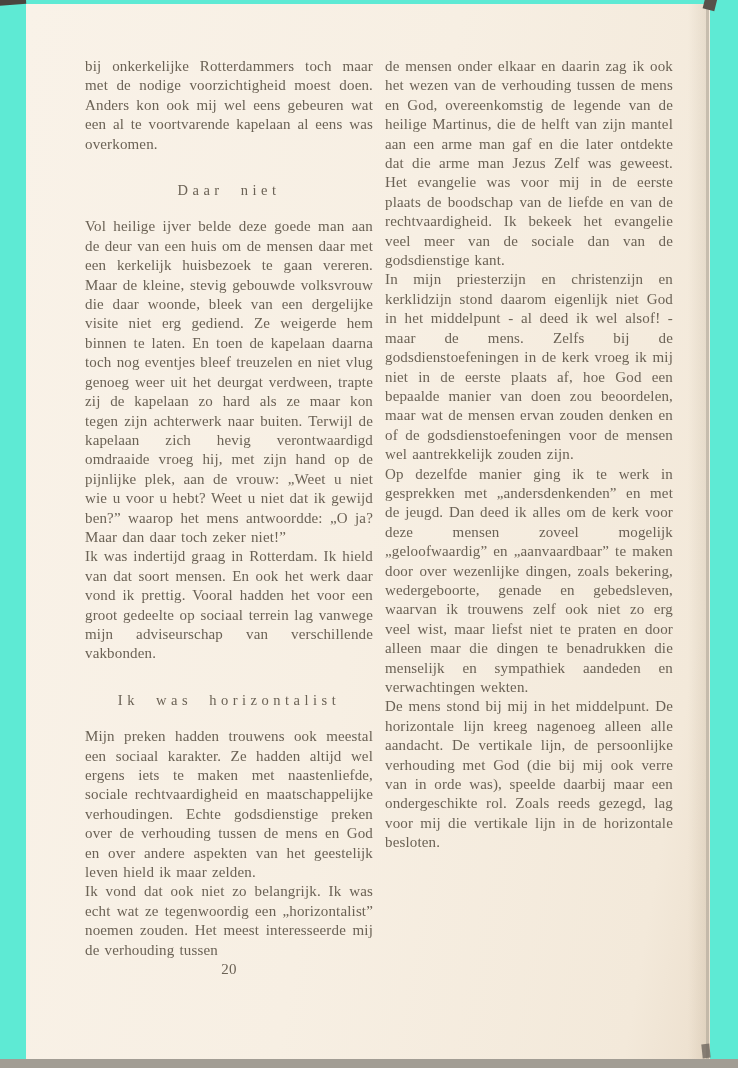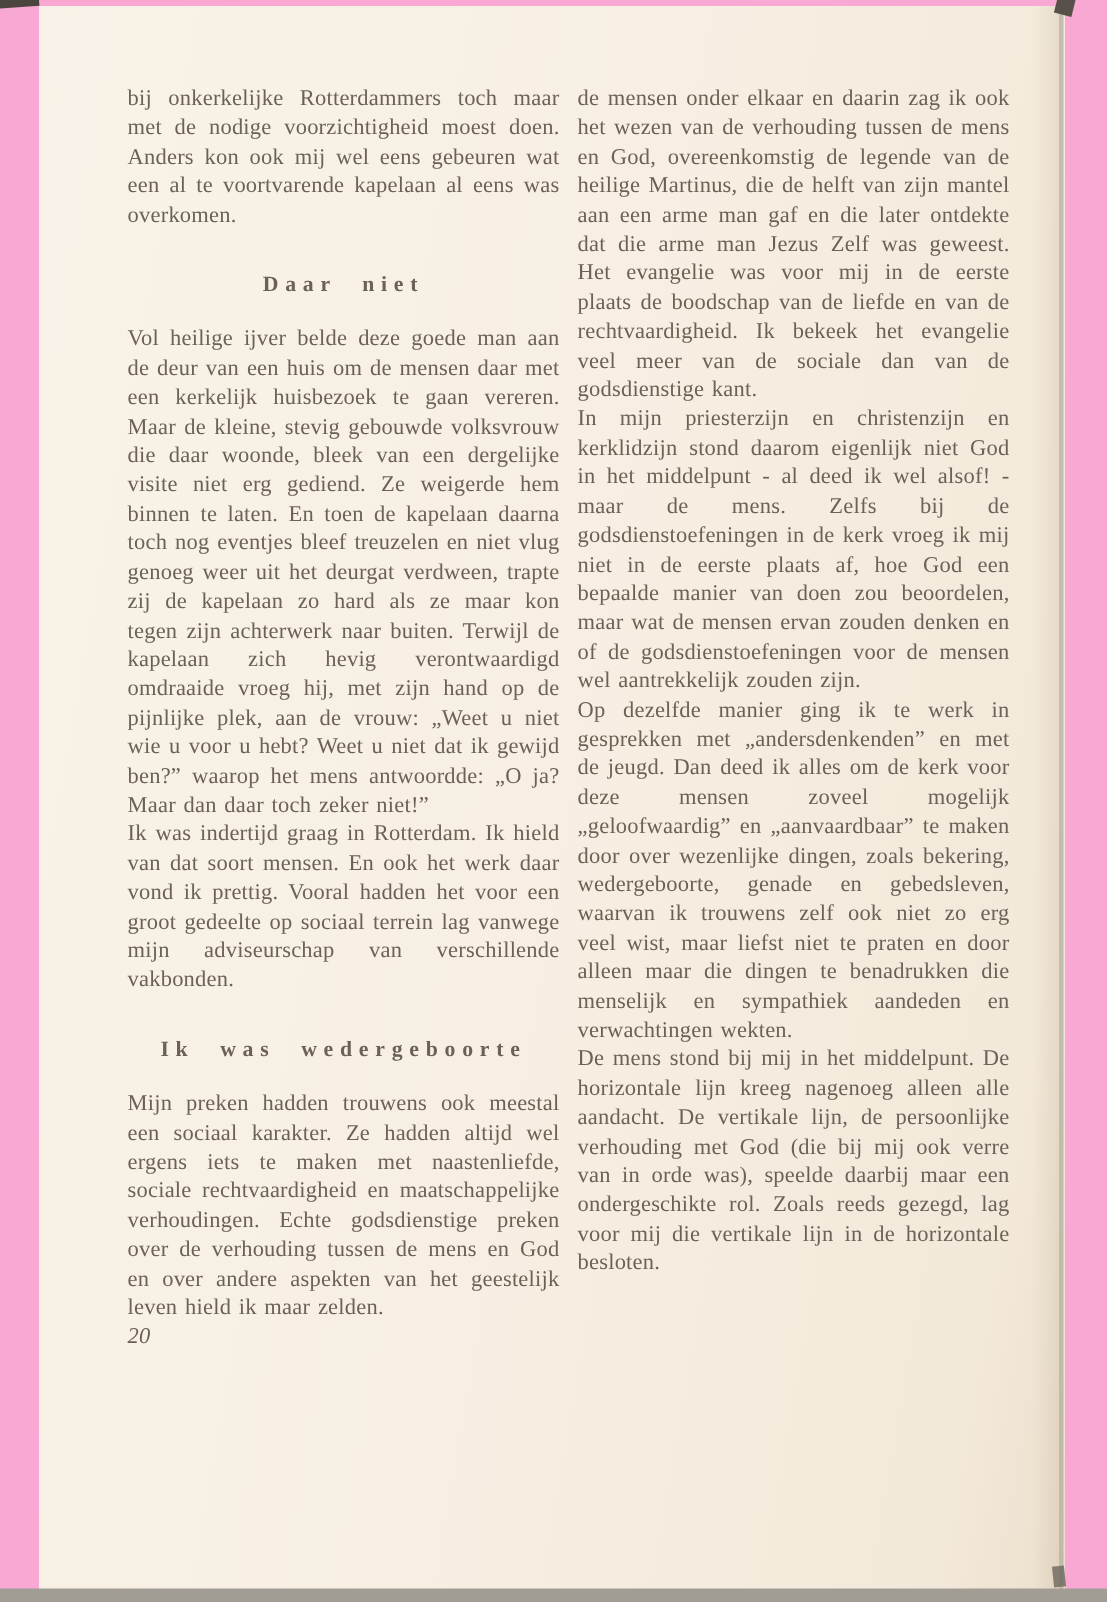--- a/index.html
+++ b/index.html
@@ -4,21 +4,21 @@
 <style>
   html, body {
     margin: 0;
     padding: 0;
     background: #e9e7e3;
   }
   .scan {
     position: relative;
     width: 738px;
     height: 1068px;
-    background: #f9a8d4;
+    background: #5eead4;
     overflow: hidden;
     font-family: "Liberation Serif", "DejaVu Serif", serif;
   }
   
   .paper {
     position: absolute;
     left: 26px;
     top: 4px;
     width: 684px;
     height: 1056px;
@@ -90,53 +90,53 @@
     letter-spacing: 0.15px;
     hyphens: auto;
     -webkit-hyphens: auto;
   }
   .col-left  { left: 85px;  }
   .col-right { left: 385px; }
   .col p { margin: 0; }
   .col p.gap { }
   .sec-heading {
     font-size: 14.5px;
-    font-weight: bold;
+    font-weight: normal;
     text-align: center;
     letter-spacing: 4.5px;
     word-spacing: 9px;
     color: #6b6255;
     margin: 27px 0 17px 0;
   }
   .page-number {
     margin: 0;
-    text-align: left;
-    font-style: italic;
+    text-align: center;
   }
 </style>
 </head>
 <body>
 
 <div class="scan">
 
   <div class="paper"></div>
   <div class="paper-shadow-right"></div>
   <div class="paper-edge-right"></div>
   <div class="mark-top-left"></div>
   <div class="mark-top-right"></div>
   <div class="mark-bottom-right"></div>
   <div class="scanbed-bottom"></div>
 
   <div class="col col-left">
     <p>bij onkerkelijke Rotterdammers toch maar met de nodige voorzichtigheid moest doen. Anders kon ook mij wel eens gebeuren wat een al te voortvarende kapelaan al eens was overkomen.</p>
     <h2 class="sec-heading">Daar niet</h2>
     <p>Vol heilige ijver belde deze goede man aan de deur van een huis om de mensen daar met een kerkelijk huisbezoek te gaan vereren. Maar de kleine, stevig gebouwde volksvrouw die daar woonde, bleek van een dergelijke visite niet erg gediend. Ze weigerde hem binnen te laten. En toen de kapelaan daarna toch nog eventjes bleef treuzelen en niet vlug genoeg weer uit het deurgat verdween, trapte zij de kapelaan zo hard als ze maar kon tegen zijn achterwerk naar buiten. Terwijl de kapelaan zich hevig verontwaardigd omdraaide vroeg hij, met zijn hand op de pijnlijke plek, aan de vrouw: „Weet u niet wie u voor u hebt? Weet u niet dat ik gewijd ben?” waarop het mens antwoordde: „O ja? Maar dan daar toch zeker niet!”</p>
     <p>Ik was indertijd graag in Rotterdam. Ik hield van dat soort mensen. En ook het werk daar vond ik prettig. Vooral hadden het voor een groot gedeelte op sociaal terrein lag vanwege mijn adviseurschap van verschillende vakbonden.</p>
-    <h2 class="sec-heading">Ik was wedergeboorte</h2>
+    <h2 class="sec-heading">Ik was horizontalist</h2>
     <p>Mijn preken hadden trouwens ook meestal een sociaal karakter. Ze hadden altijd wel ergens iets te maken met naastenliefde, sociale rechtvaardigheid en maatschappelijke verhoudingen. Echte godsdienstige preken over de verhouding tussen de mens en God en over andere aspekten van het geestelijk leven hield ik maar zelden.</p>
+    <p>Ik vond dat ook niet zo belangrijk. Ik was echt wat ze tegenwoordig een „horizontalist” noemen zouden. Het meest interesseerde mij de verhouding tussen</p>
     <p class="page-number">20</p>
   </div>
 
   <div class="col col-right">
     <p>de mensen onder elkaar en daarin zag ik ook het wezen van de verhouding tussen de mens en God, overeenkomstig de legende van de heilige Martinus, die de helft van zijn mantel aan een arme man gaf en die later ontdekte dat die arme man Jezus Zelf was geweest. Het evangelie was voor mij in de eerste plaats de boodschap van de liefde en van de rechtvaardigheid. Ik bekeek het evangelie veel meer van de sociale dan van de godsdienstige kant.</p>
     <p>In mijn priesterzijn en christenzijn en kerklidzijn stond daarom eigenlijk niet God in het middelpunt - al deed ik wel alsof! - maar de mens. Zelfs bij de godsdienstoefeningen in de kerk vroeg ik mij niet in de eerste plaats af, hoe God een bepaalde manier van doen zou beoordelen, maar wat de mensen ervan zouden denken en of de godsdienstoefeningen voor de mensen wel aantrekkelijk zouden zijn.</p>
     <p class="gap">Op dezelfde manier ging ik te werk in gesprekken met „andersdenkenden” en met de jeugd. Dan deed ik alles om de kerk voor deze mensen zoveel mogelijk „geloofwaardig” en „aanvaardbaar” te maken door over wezenlijke dingen, zoals bekering, wedergeboorte, genade en gebedsleven, waarvan ik trouwens zelf ook niet zo erg veel wist, maar liefst niet te praten en door alleen maar die dingen te benadrukken die menselijk en sympathiek aandeden en verwachtingen wekten.</p>
     <p>De mens stond bij mij in het middelpunt. De horizontale lijn kreeg nagenoeg alleen alle aandacht. De vertikale lijn, de persoonlijke verhouding met God (die bij mij ook verre van in orde was), speelde daarbij maar een ondergeschikte rol. Zoals reeds gezegd, lag voor mij die vertikale lijn in de horizontale besloten.</p>
   </div>
 

